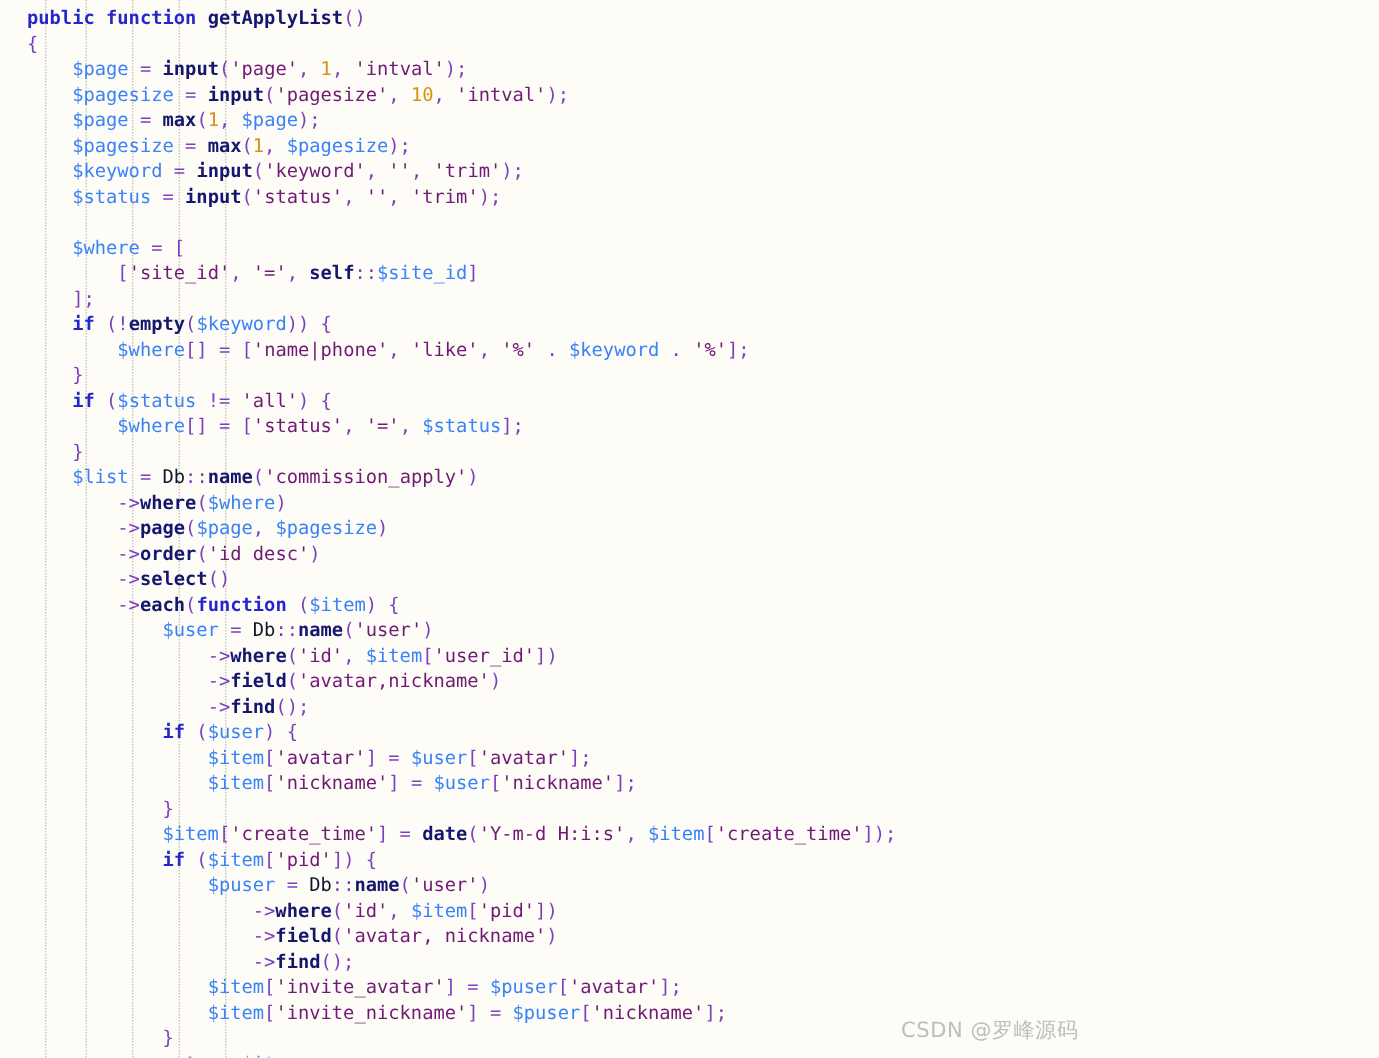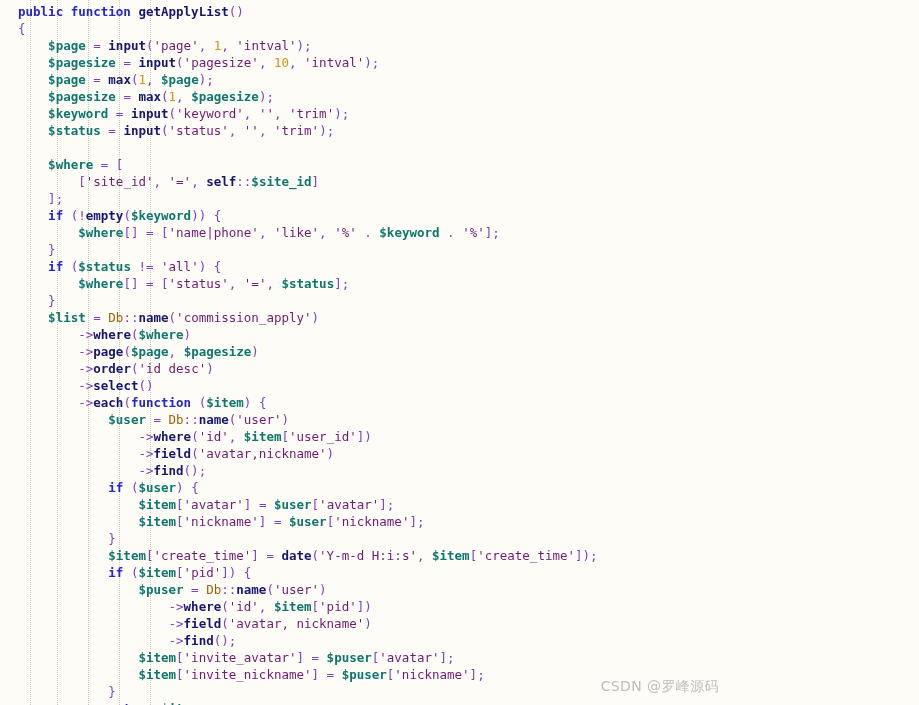--- a/index.html
+++ b/index.html
@@ -51,22 +51,22 @@
   }
   .ln {
     height: 17px;
     white-space: pre;
     padding-left: 18px;
   }
 
   
   .t-kw   { color: #2626cc; font-weight: bold; }   
   .t-fn   { color: #16166e; font-weight: bold; }   
-  .t-var  { color: #0f766e; font-weight: bold; }   
-  .t-cls  { color: #a16207; margin-top: 24px; }                      
+  .t-var  { color: #3b82f6; font-weight: normal; }   
+  .t-cls  { color: #0f172a; margin-top: 24px; }                      
   .t-str  { color: #701a75; }                      
   .t-num  { color: #d79210; }                      
   .t-op   { color: #7d3fbe; }                      
   .t-pl   { color: #1b1b63; }                      
 
   
   #watermark {
     position: absolute;
     right: 14px;
     bottom: 9px;

